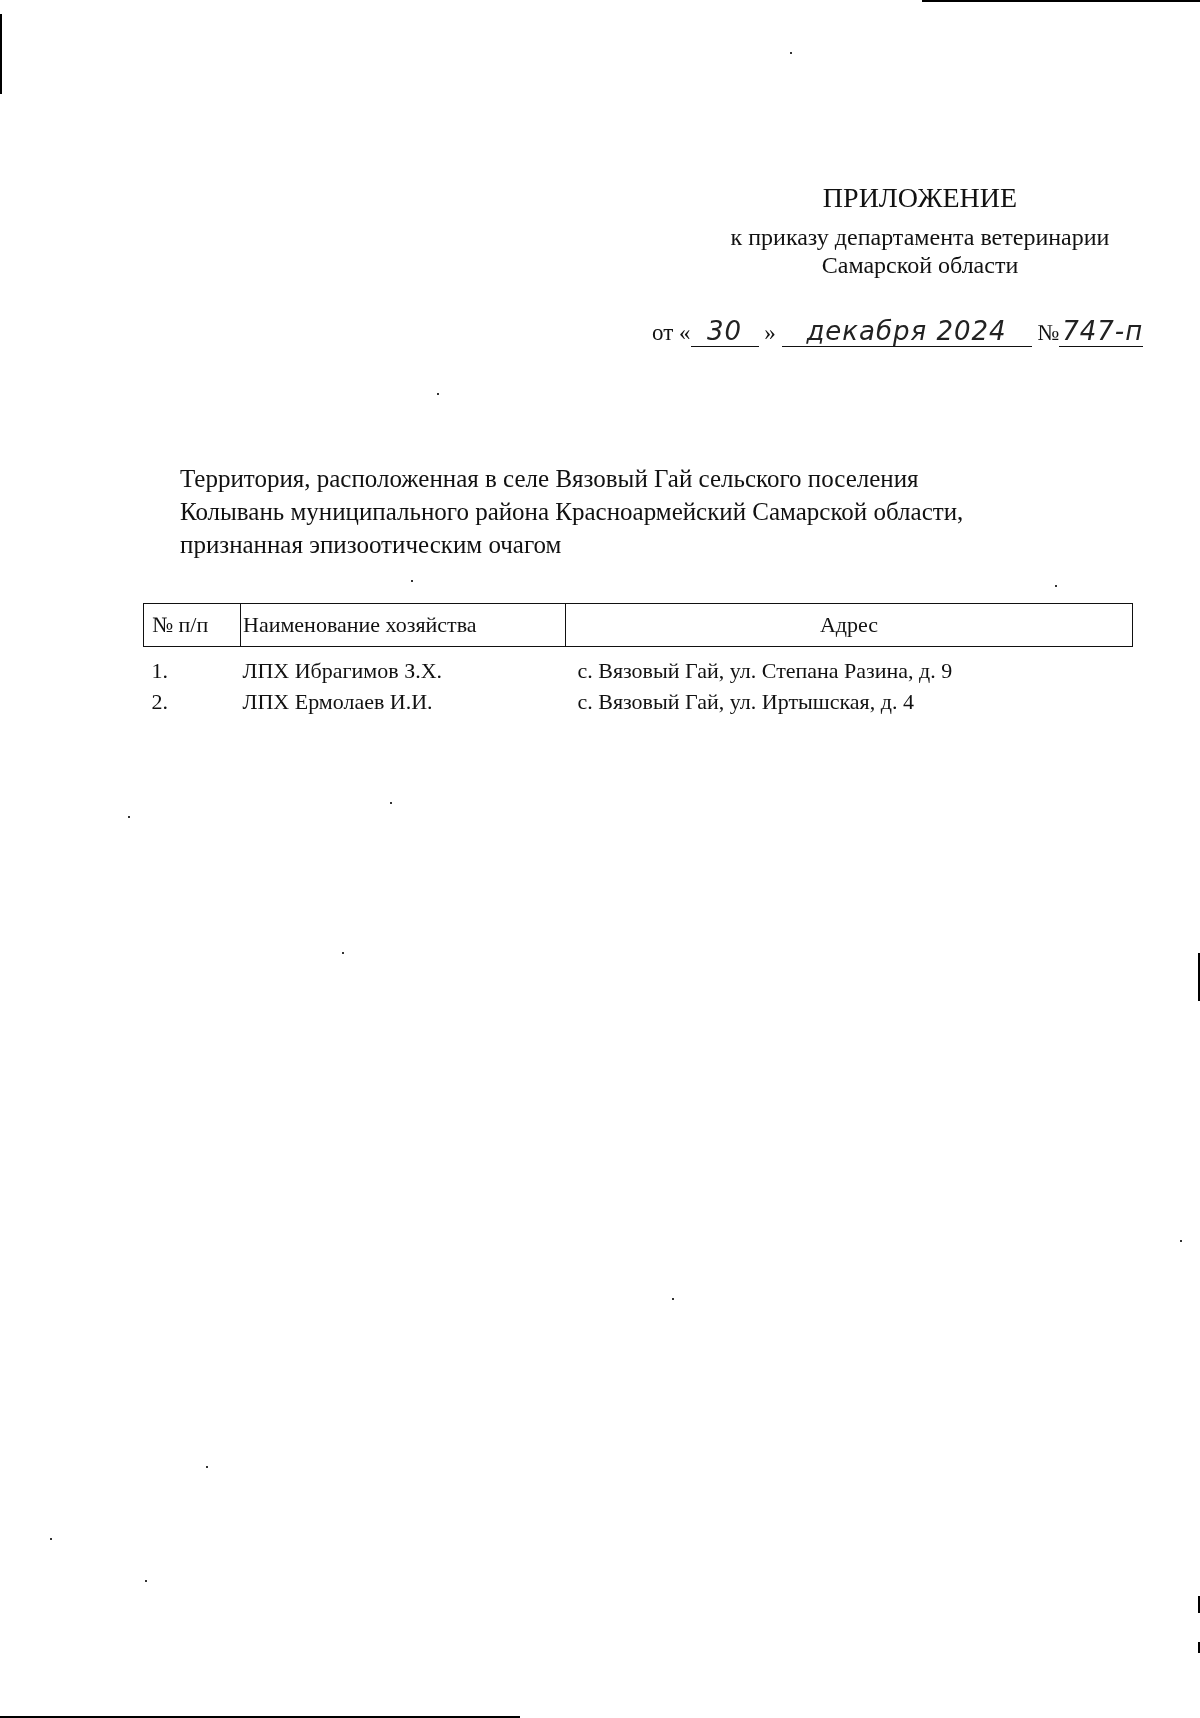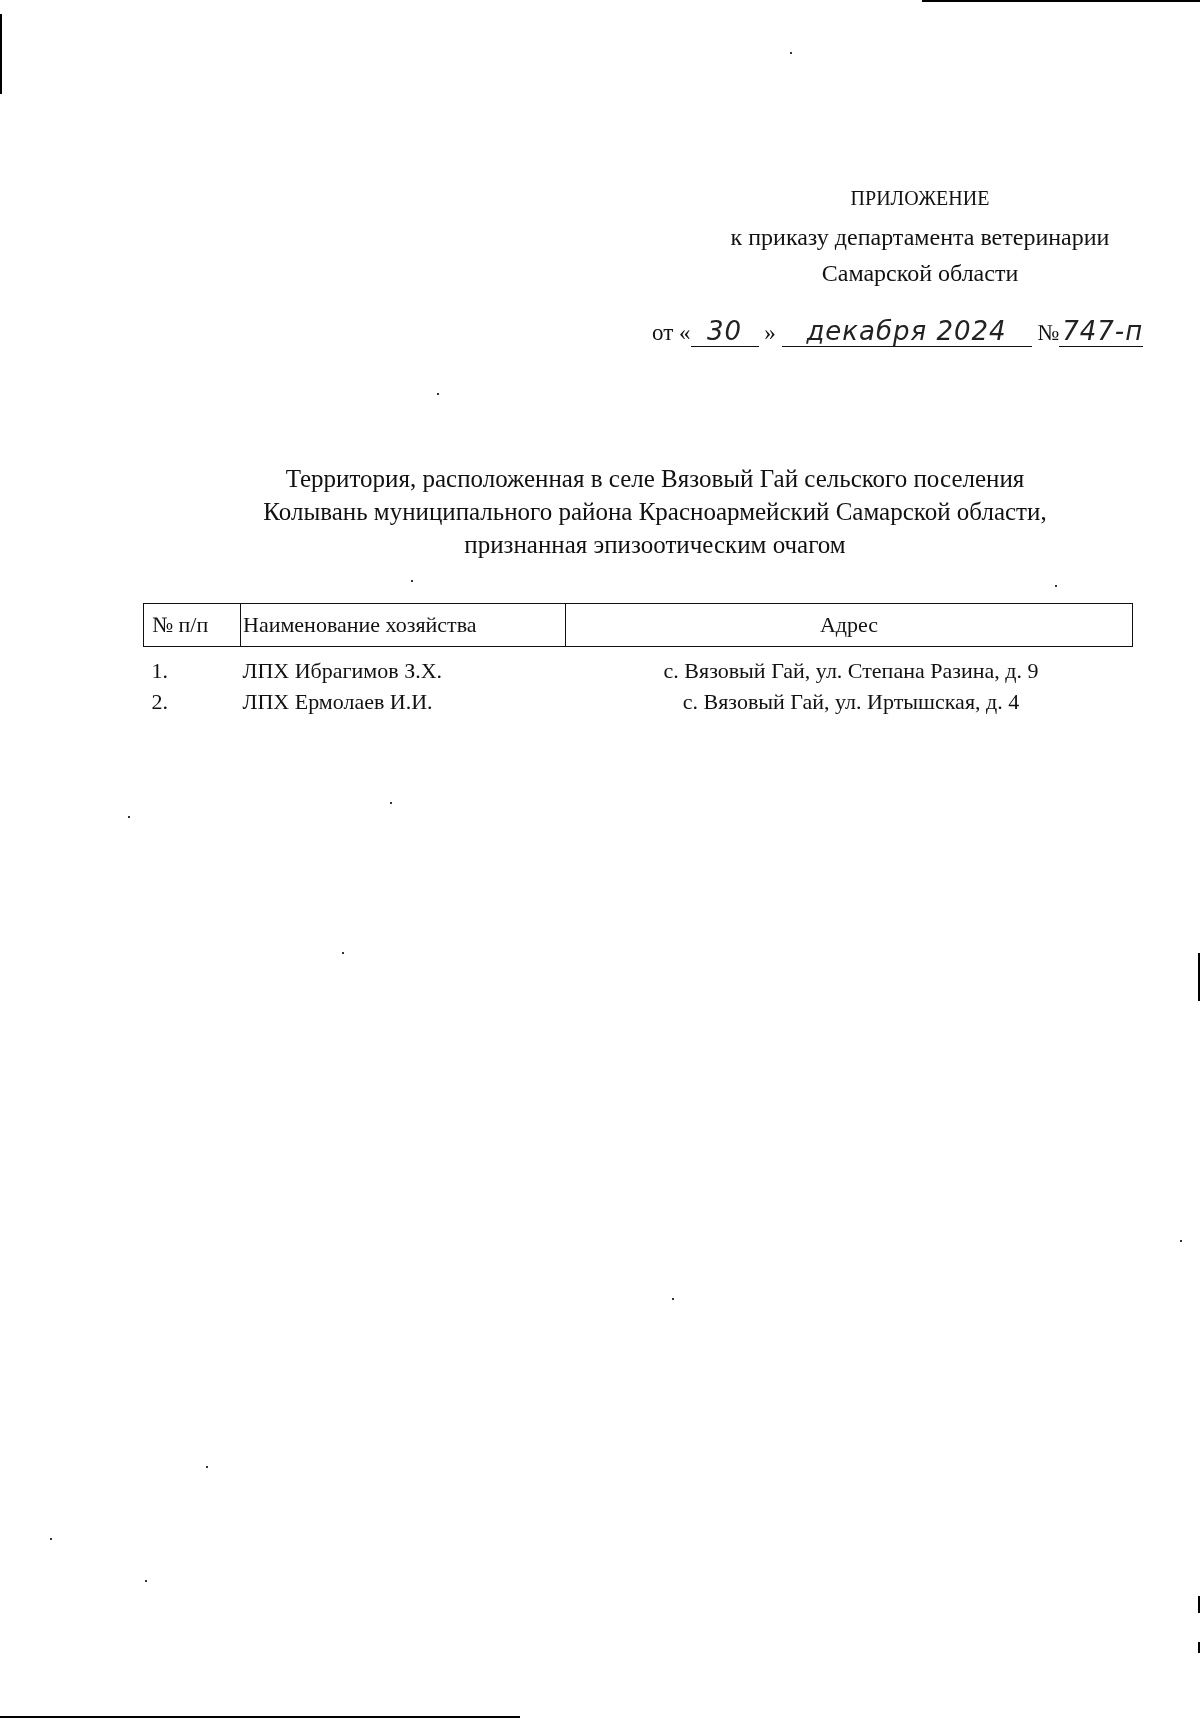--- a/index.html
+++ b/index.html
@@ -1,36 +1,36 @@
 <!DOCTYPE html>
 <html><head>
   <meta charset="utf-8">
   <style>
     html, body { margin: 0; padding: 0; }
     body {
       width: 1200px; height: 1718px; background: #ffffff; position: relative; overflow: hidden;
       font-family: "Liberation Serif", "DejaVu Serif", serif; color: #111;
     }
     .annex { position: absolute; left: 640px; width: 560px; text-align: center; }
-    .annex .l1 { top: 183px; font-size: 20px; }
+    .annex .l1 { top: 183px; font-size: 28px; }
     .annex .l2 { top: 222px; font-size: 24px; }
-    .annex .l3 { top: 258px; font-size: 24px; }
+    .annex .l3 { top: 250px; font-size: 24px; }
     .annex div { position: absolute; left: 0; right: 0; line-height: 30px; }
     .date-line { position: absolute; top: 316px; left: 652px; font-size: 23px; line-height: 30px; white-space: nowrap; }
     .hand { font-family: "DejaVu Sans", sans-serif; font-style: italic; color: #222; font-size: 26px; letter-spacing: 1px; }
     .ul { display: inline-block; border-bottom: 1.6px solid #111; text-align: center; }
-    .title { position: absolute; left: 180px; width: 950px; text-align: center; font-size: 25px; }
+    .title { position: absolute; left: 180px; width: 950px; font-size: 25px; }
     .title div { line-height: 33px; }
     .tbl { position: absolute; top: 603px; left: 143px; width: 990px; border-collapse: collapse; font-size: 22px; }
     .tbl th { font-weight: normal; border: 1.5px solid #111; height: 42px; padding: 0 8px; white-space: nowrap; }
     .tbl td { border: none; height: 31px; padding: 0 8px; white-space: nowrap; }
     .tbl .c1 { width: 80px; text-align: left; }
     .tbl .c2 { width: 314px; text-align: left; padding-left: 2px; }
     .tbl .c3 { text-align: center; }
-    .tbl td.c3 { text-align: center; padding-left: 12px; }
+    .tbl td.c3 { text-align: left; padding-left: 12px; }
     .tbl tr.first td { padding-top: 8px; }
     .edge { position: absolute; background: #000; }
     .speck { position: absolute; width: 2px; height: 2px; background: #333; }
   </style>
 </head>
 <body>
 
 <div class="edge" style="left:0;top:14px;width:2px;height:80px;"></div>
 <div class="edge" style="left:922px;top:0;width:278px;height:2px;"></div>
 <div class="edge" style="left:0;top:1716px;width:520px;height:2px;"></div>

